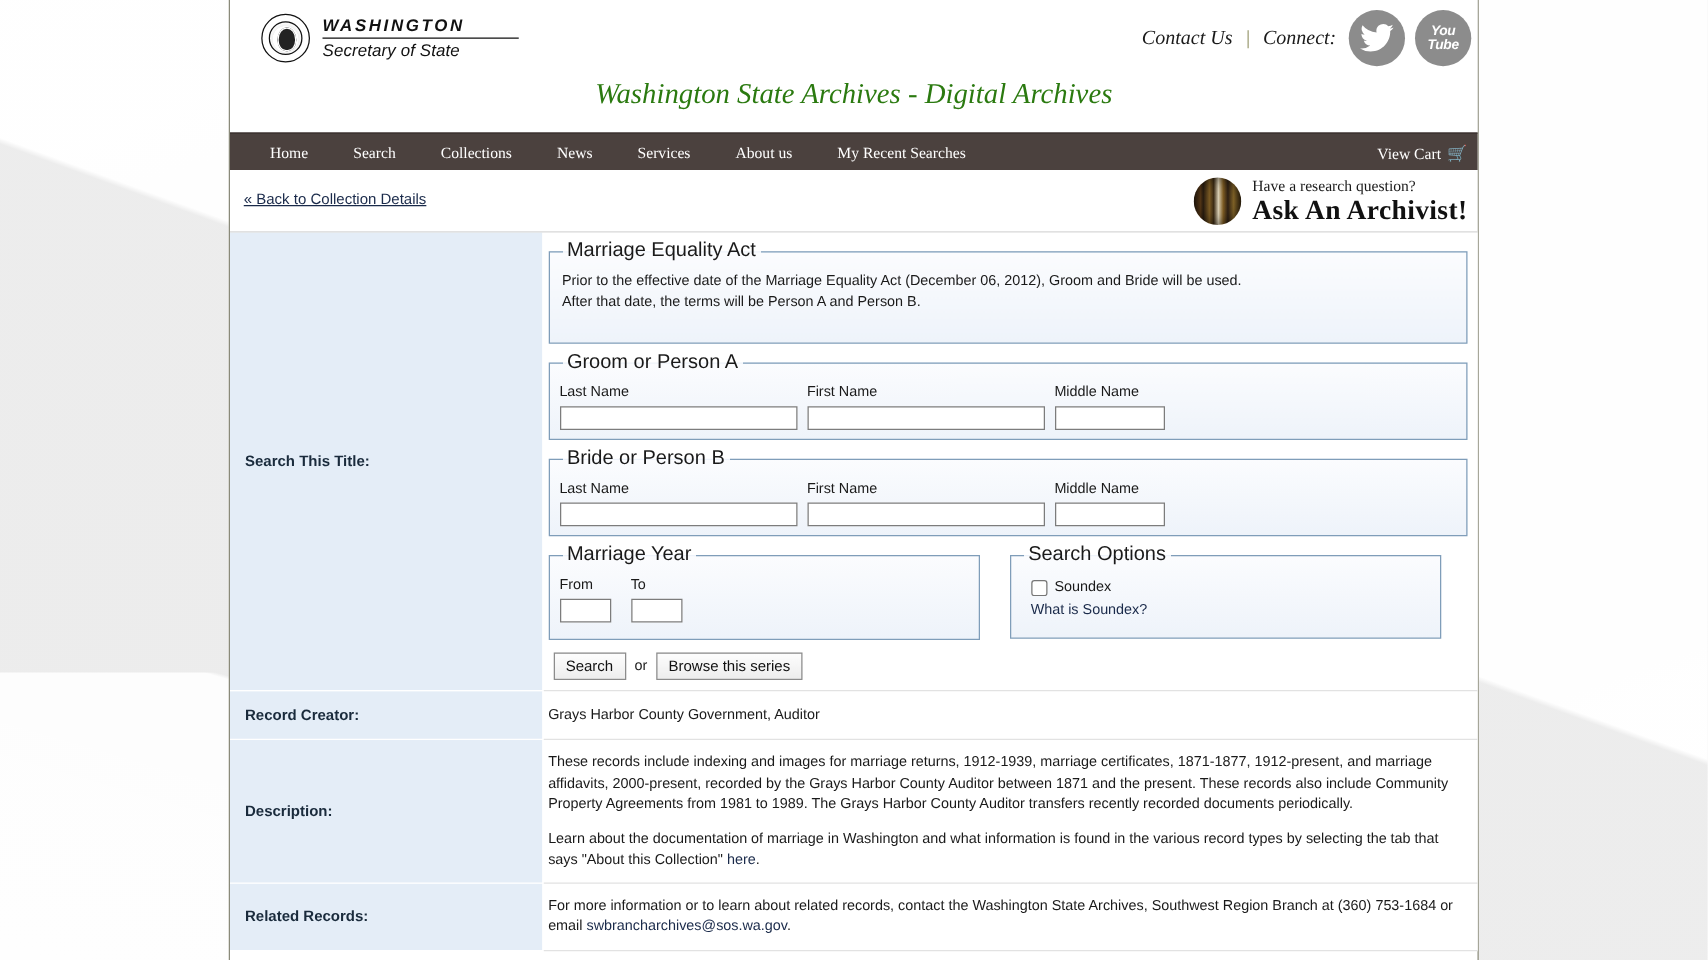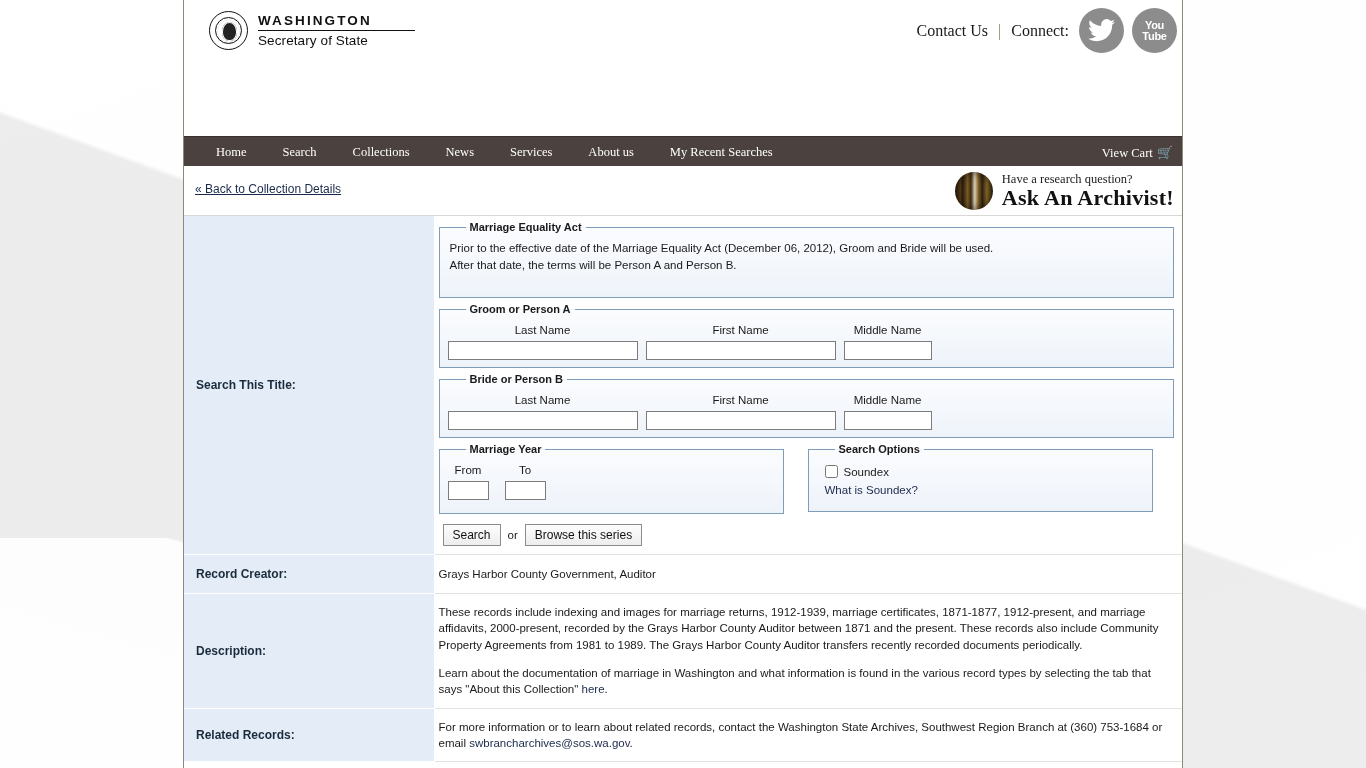--- a/index.html
+++ b/index.html
@@ -32,22 +32,23 @@
     width: 1000px; min-height: 768px;
     background: #ffffff;
     border-left: 1px solid #8a8a7a;
     border-right: 1px solid #8a8a7a;
     z-index: 1;
   }
 
   
   .header {
     position: relative;
-    height: 136px;
+    height: 106px;
     background: #fff;
+    font-style: italic;
   }
   .brand {
     position: absolute; left: 25px; top: 11px;
     display: flex; align-items: center; gap: 10px;
   }
   .seal {
     width: 39px; height: 39px; border-radius: 50%;
     border: 1.5px solid #111;
     background:
       radial-gradient(circle at 50% 52%, #ffffff 0%, #ffffff 38%, #f2f2f2 39%, #ffffff 52%, #ffffff 100%);
@@ -199,27 +200,27 @@
   .search-cell { padding: 4px 8px 6px 4px; vertical-align: top; }
 
   
   fieldset {
     border: 1px solid #7f9db9;
     margin: 0 0 4px 0;
     padding: 2px 8px 7px 8px;
     background: linear-gradient(180deg,#fbfcfe 0%, #eef3fa 100%);
   }
   legend {
-    font-weight: 700; font-size: 11px; color: #1a1a1a;
-    padding: 0 4px; margin-left: 18px;
+    font-weight: 400; font-size: 16px; color: #1a1a1a;
+    padding: 0 4px; margin-left: 2px;
   }
   .mea-body { font-size: 11.5px; color: #1a1a1a; line-height: 1.5; padding: 2px 0 16px 2px; }
   .name-row { display: flex; align-items: flex-end; gap: 0; padding-top: 2px; }
   .fld { margin-right: 8px; }
-  .fld-label { font-size: 11.5px; color: #1a1a1a; padding-bottom: 3px; text-align: center; }
+  .fld-label { font-size: 11.5px; color: #1a1a1a; padding-bottom: 3px; }
   input.txt {
     border: 1px solid #7c7c7c;
     background: #fff;
     height: 19px;
     font-family: "Liberation Sans", sans-serif;
     font-size: 12px;
     padding: 1px 3px;
   }
   .w-lg { width: 190px; }
   .w-sm { width: 88px; }
@@ -276,20 +277,21 @@
         </svg>
       </span>
       <span class="social yt">
         <span class="yt-mark">
           <span>You</span><br>
           <span>Tube</span>
         </span>
       </span>
     </div>
 
+    <div class="site-title">Washington State Archives - Digital Archives</div>
   </div>
 
   <div class="nav">
     <div class="nav-item">Home</div>
     <div class="nav-item">Search</div>
     <div class="nav-item">Collections</div>
     <div class="nav-item">News</div>
     <div class="nav-item">Services</div>
     <div class="nav-item">About us</div>
     <div class="nav-item">My Recent Searches</div>

